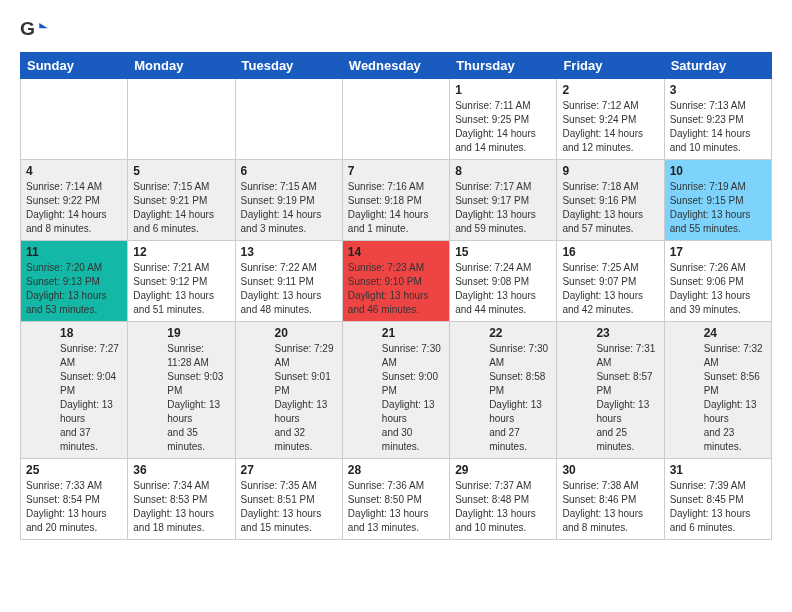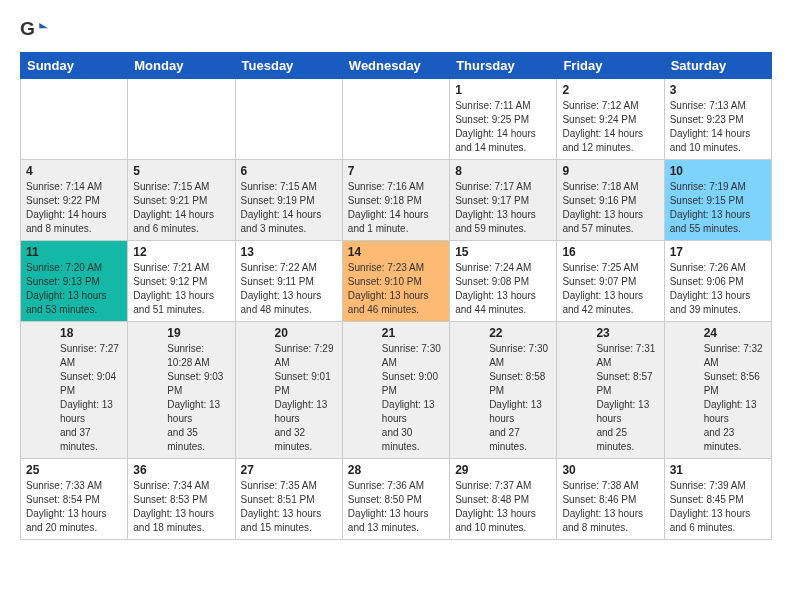--- a/index.html
+++ b/index.html
@@ -231,21 +231,21 @@
 Daylight: 13 hours
 and 51 minutes.</div>
         </td>
         <td style="background: rgb(255, 255, 255);">
           <span class="day-number">13</span>
           <div class="day-info" style="white-space: pre-line;">Sunrise: 7:22 AM
 Sunset: 9:11 PM
 Daylight: 13 hours
 and 48 minutes.</div>
         </td>
-        <td style="background: #fdba74;">
+        <td style="background: #ef4444;">
           <span class="day-number">14</span>
           <div class="day-info" style="white-space: pre-line;">Sunrise: 7:23 AM
 Sunset: 9:10 PM
 Daylight: 13 hours
 and 46 minutes.</div>
         </td>
         <td style="background: rgb(255, 255, 255);">
           <span class="day-number">15</span>
           <div class="day-info" style="white-space: pre-line;">Sunrise: 7:24 AM
 Sunset: 9:08 PM
@@ -270,21 +270,21 @@
       <tr>
         <td style="background: rgb(239, 239, 239);">
           <span class="day-number">18</span>
           <div class="day-info" style="white-space: pre-line;">Sunrise: 7:27 AM
 Sunset: 9:04 PM
 Daylight: 13 hours
 and 37 minutes.</div>
         </td>
         <td style="background: rgb(239, 239, 239);">
           <span class="day-number">19</span>
-          <div class="day-info" style="white-space: pre-line;">Sunrise: 10:28 AM
+          <div class="day-info" style="white-space: pre-line;">Sunrise: 11:28 AM
 Sunset: 9:03 PM
 Daylight: 13 hours
 and 35 minutes.</div>
         </td>
         <td style="background: rgb(239, 239, 239);">
           <span class="day-number">20</span>
           <div class="day-info" style="white-space: pre-line;">Sunrise: 7:29 AM
 Sunset: 9:01 PM
 Daylight: 13 hours
 and 32 minutes.</div>

